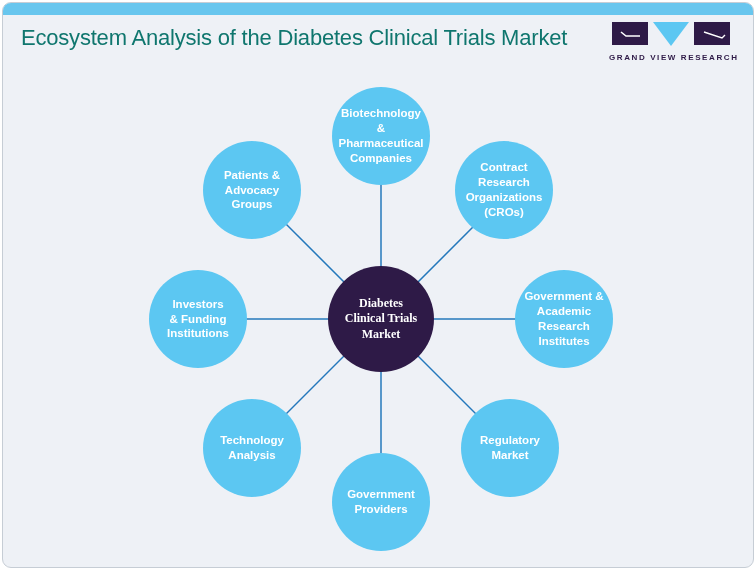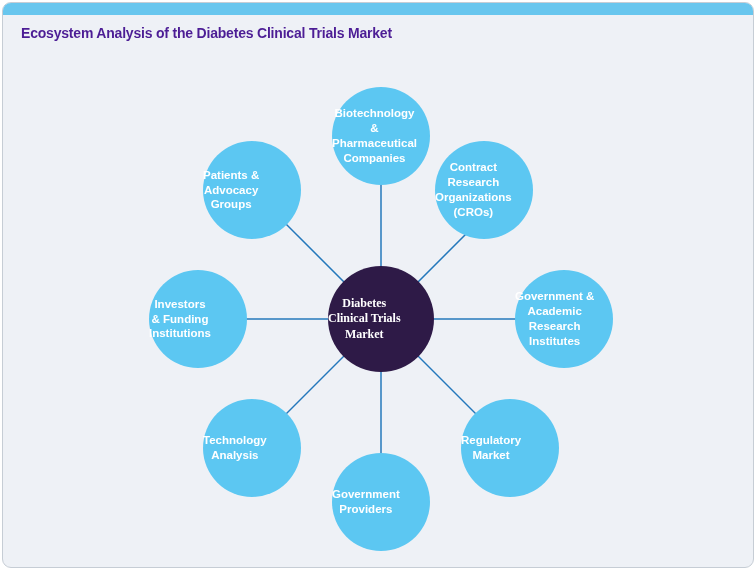--- a/index.html
+++ b/index.html
@@ -16,69 +16,79 @@
     border:1px solid #c6cdd5;
     border-radius:9px;
     overflow:hidden;
   }
   .topbar {
     position:absolute; left:0; top:0; width:100%; height:12px;
     background:#68c6ee;
   }
   .page-title {
     position:absolute; left:18px; top:22px;
-    font-size:14px; font-weight:bold; color:#4c1d95;
+    font-size:22px; font-weight:normal; color:#0f766e;
     letter-spacing:-0.2px;
   }
   .logo {
     position:absolute; right:16px; top:18px; width:128px;
     text-align:center;
   }
   .logo-brand {
     margin-top:2px;
     font-size:8px; font-weight:bold; color:#2e1a47;
     letter-spacing:1.6px; white-space:nowrap;
   }
   .diagram {
     position:absolute; left:0; top:0; width:756px; height:570px;
   }
   .spokes { position:absolute; left:0; top:0; }
   .node {
     position:absolute;
     border-radius:50%;
-    display:flex; align-items:center; justify-content:flex-start;
+    display:flex; align-items:center; justify-content:center;
     text-align:center;
   }
   .node .lbl {
     color:#ffffff; font-weight:bold; white-space:pre-line;
     line-height:1.3;
   }
   .satellite { width:98px; height:98px; background:#5cc7f2; }
   .satellite .lbl { font-size:11.5px; }
   .hub { width:106px; height:106px; background:#2e1a47; }
   .hub .lbl { font-size:12px;font-family:Liberation Serif, serif; }
   
   .pos-center       { left:325px; top:263px; }
   .pos-top          { left:329px; top:84px;  }
-  .pos-top-right    { left:432px; top:138px; }
+  .pos-top-right    { left:452px; top:138px; }
   .pos-right        { left:512px; top:267px; }
   .pos-bottom-right { left:458px; top:396px; }
   .pos-bottom       { left:329px; top:450px; }
   .pos-bottom-left  { left:200px; top:396px; }
   .pos-left         { left:146px; top:267px; }
   .pos-top-left     { left:200px; top:138px; }
 </style>
 </head>
 <body>
 
 <div class="card">
   <div class="topbar"></div>
 
   <div class="page-title">Ecosystem Analysis of the Diabetes Clinical Trials Market</div>
 
+  <div class="logo">
+    <svg width="122" height="26" viewBox="0 0 122 26">
+      <rect x="0" y="1" width="36" height="23" fill="#2e1a47"></rect>
+      <path d="M 9 11 L 14 15 L 28 15" stroke="#ffffff" stroke-width="1.6" fill="none"></path>
+      <polygon points="41,1 77,1 59,25" fill="#5cc7f2"></polygon>
+      <rect x="82" y="1" width="36" height="23" fill="#2e1a47"></rect>
+      <path d="M 92 11 L 110 17 L 113 14" stroke="#ffffff" stroke-width="1.4" fill="none"></path>
+    </svg>
+    <div class="logo-brand">GRAND VIEW RESEARCH</div>
+  </div>
 
   <div class="diagram">
     <svg class="spokes" width="756" height="570" viewBox="0 0 756 570">
       <g stroke="#2478bb" stroke-width="1.5">
         <line x1="378" y1="316" x2="378" y2="133"></line>
         <line x1="378" y1="316" x2="507" y2="187"></line>
         <line x1="378" y1="316" x2="561" y2="316"></line>
         <line x1="378" y1="316" x2="507" y2="445"></line>
         <line x1="378" y1="316" x2="378" y2="499"></line>
         <line x1="378" y1="316" x2="249" y2="445"></line>

